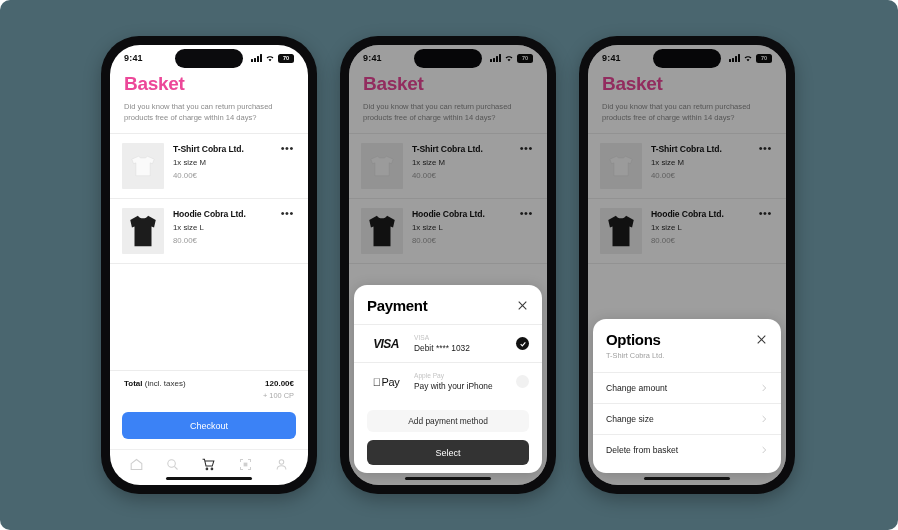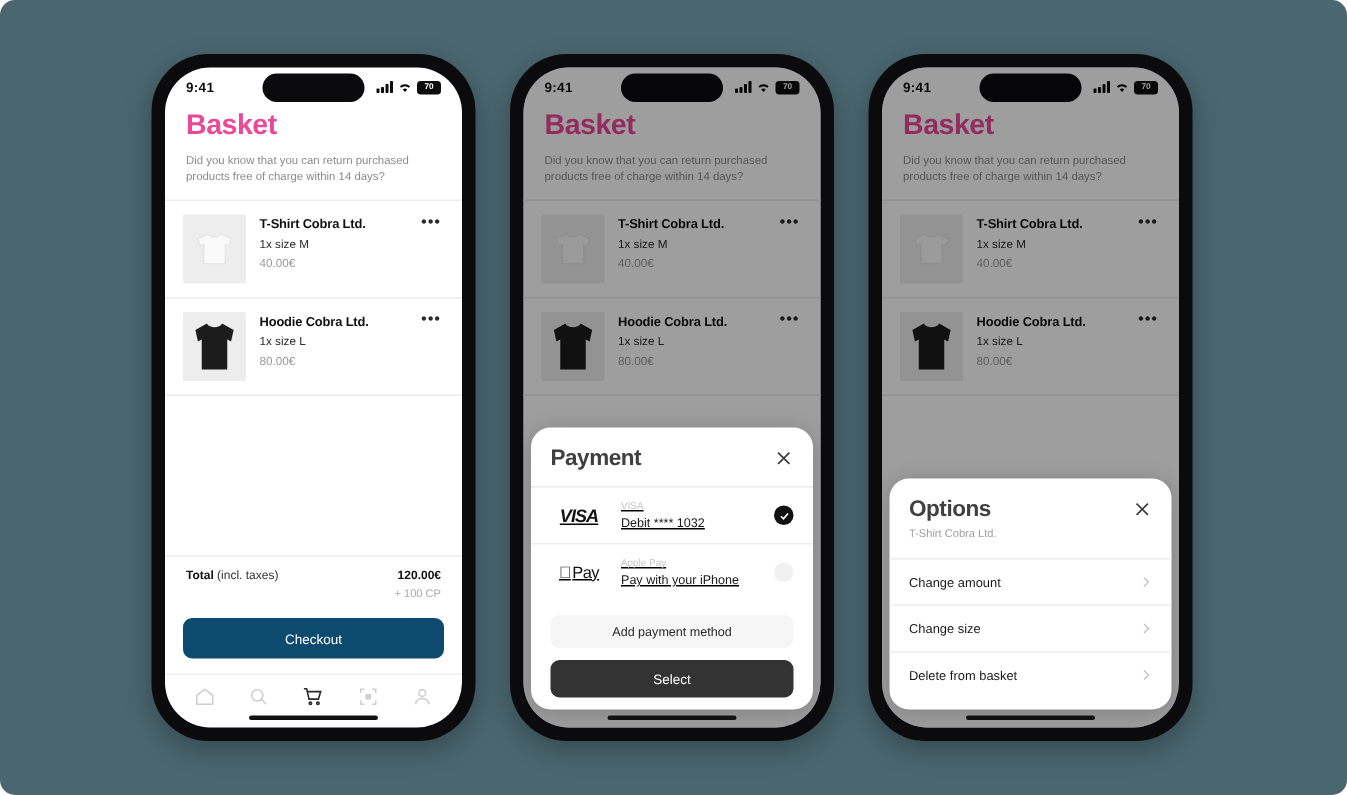--- a/index.html
+++ b/index.html
@@ -159,21 +159,21 @@
   .total-label { font-size: 8px; color: #111; }
   .total-label b { font-weight: bold; }
   .total-label span { color: #333; }
   .total-vals { text-align: right; }
   .total-amount { font-size: 8px; font-weight: bold; color: #111; }
   .total-bonus { font-size: 7.4px; color: #a9a9a9; margin-top: 3px; }
 
   .cta {
     margin: 10px 12px 0;
     height: 27px;
-    background: #0c4a6e;
+    background: #3b82f6;
     color: #fff;
     border-radius: 6px;
     font-size: 9px;
     display: flex; align-items: center; justify-content: center;
     cursor: pointer;
   }
 
   .tabbar {
     margin-top: 10px;
     height: 36px;
@@ -208,39 +208,38 @@
   }
   .sheet-head {
     display: flex;
     align-items: flex-start;
     justify-content: space-between;
     padding: 0 13px;
   }
   .sheet-title {
     font-size: 15px;
     font-weight: bold;
-    color: #404040;
+    color: #000000;
     letter-spacing: -.3px;
   }
   .sheet-sub { font-size: 7.4px; color: #9e9e9e; padding: 3px 13px 0; }
   .close-x {
     width: 13px; height: 13px;
     color: #3a3a3a;
     cursor: pointer;
     margin-top: 2px;
   }
 
   .pay-list { margin-top: 10px; }
   .pay-row {
     display: flex;
     align-items: center;
     gap: 9px;
     padding: 9px 13px;
     border-top: 1px solid #ececec;
-    text-decoration: underline;
   }
   .pay-logo {
     width: 38px;
     flex: 0 0 auto;
     display: flex; align-items: center; justify-content: center;
   }
   .visa-mark {
     font-size: 12px;
     font-weight: bold;
     font-style: italic;

